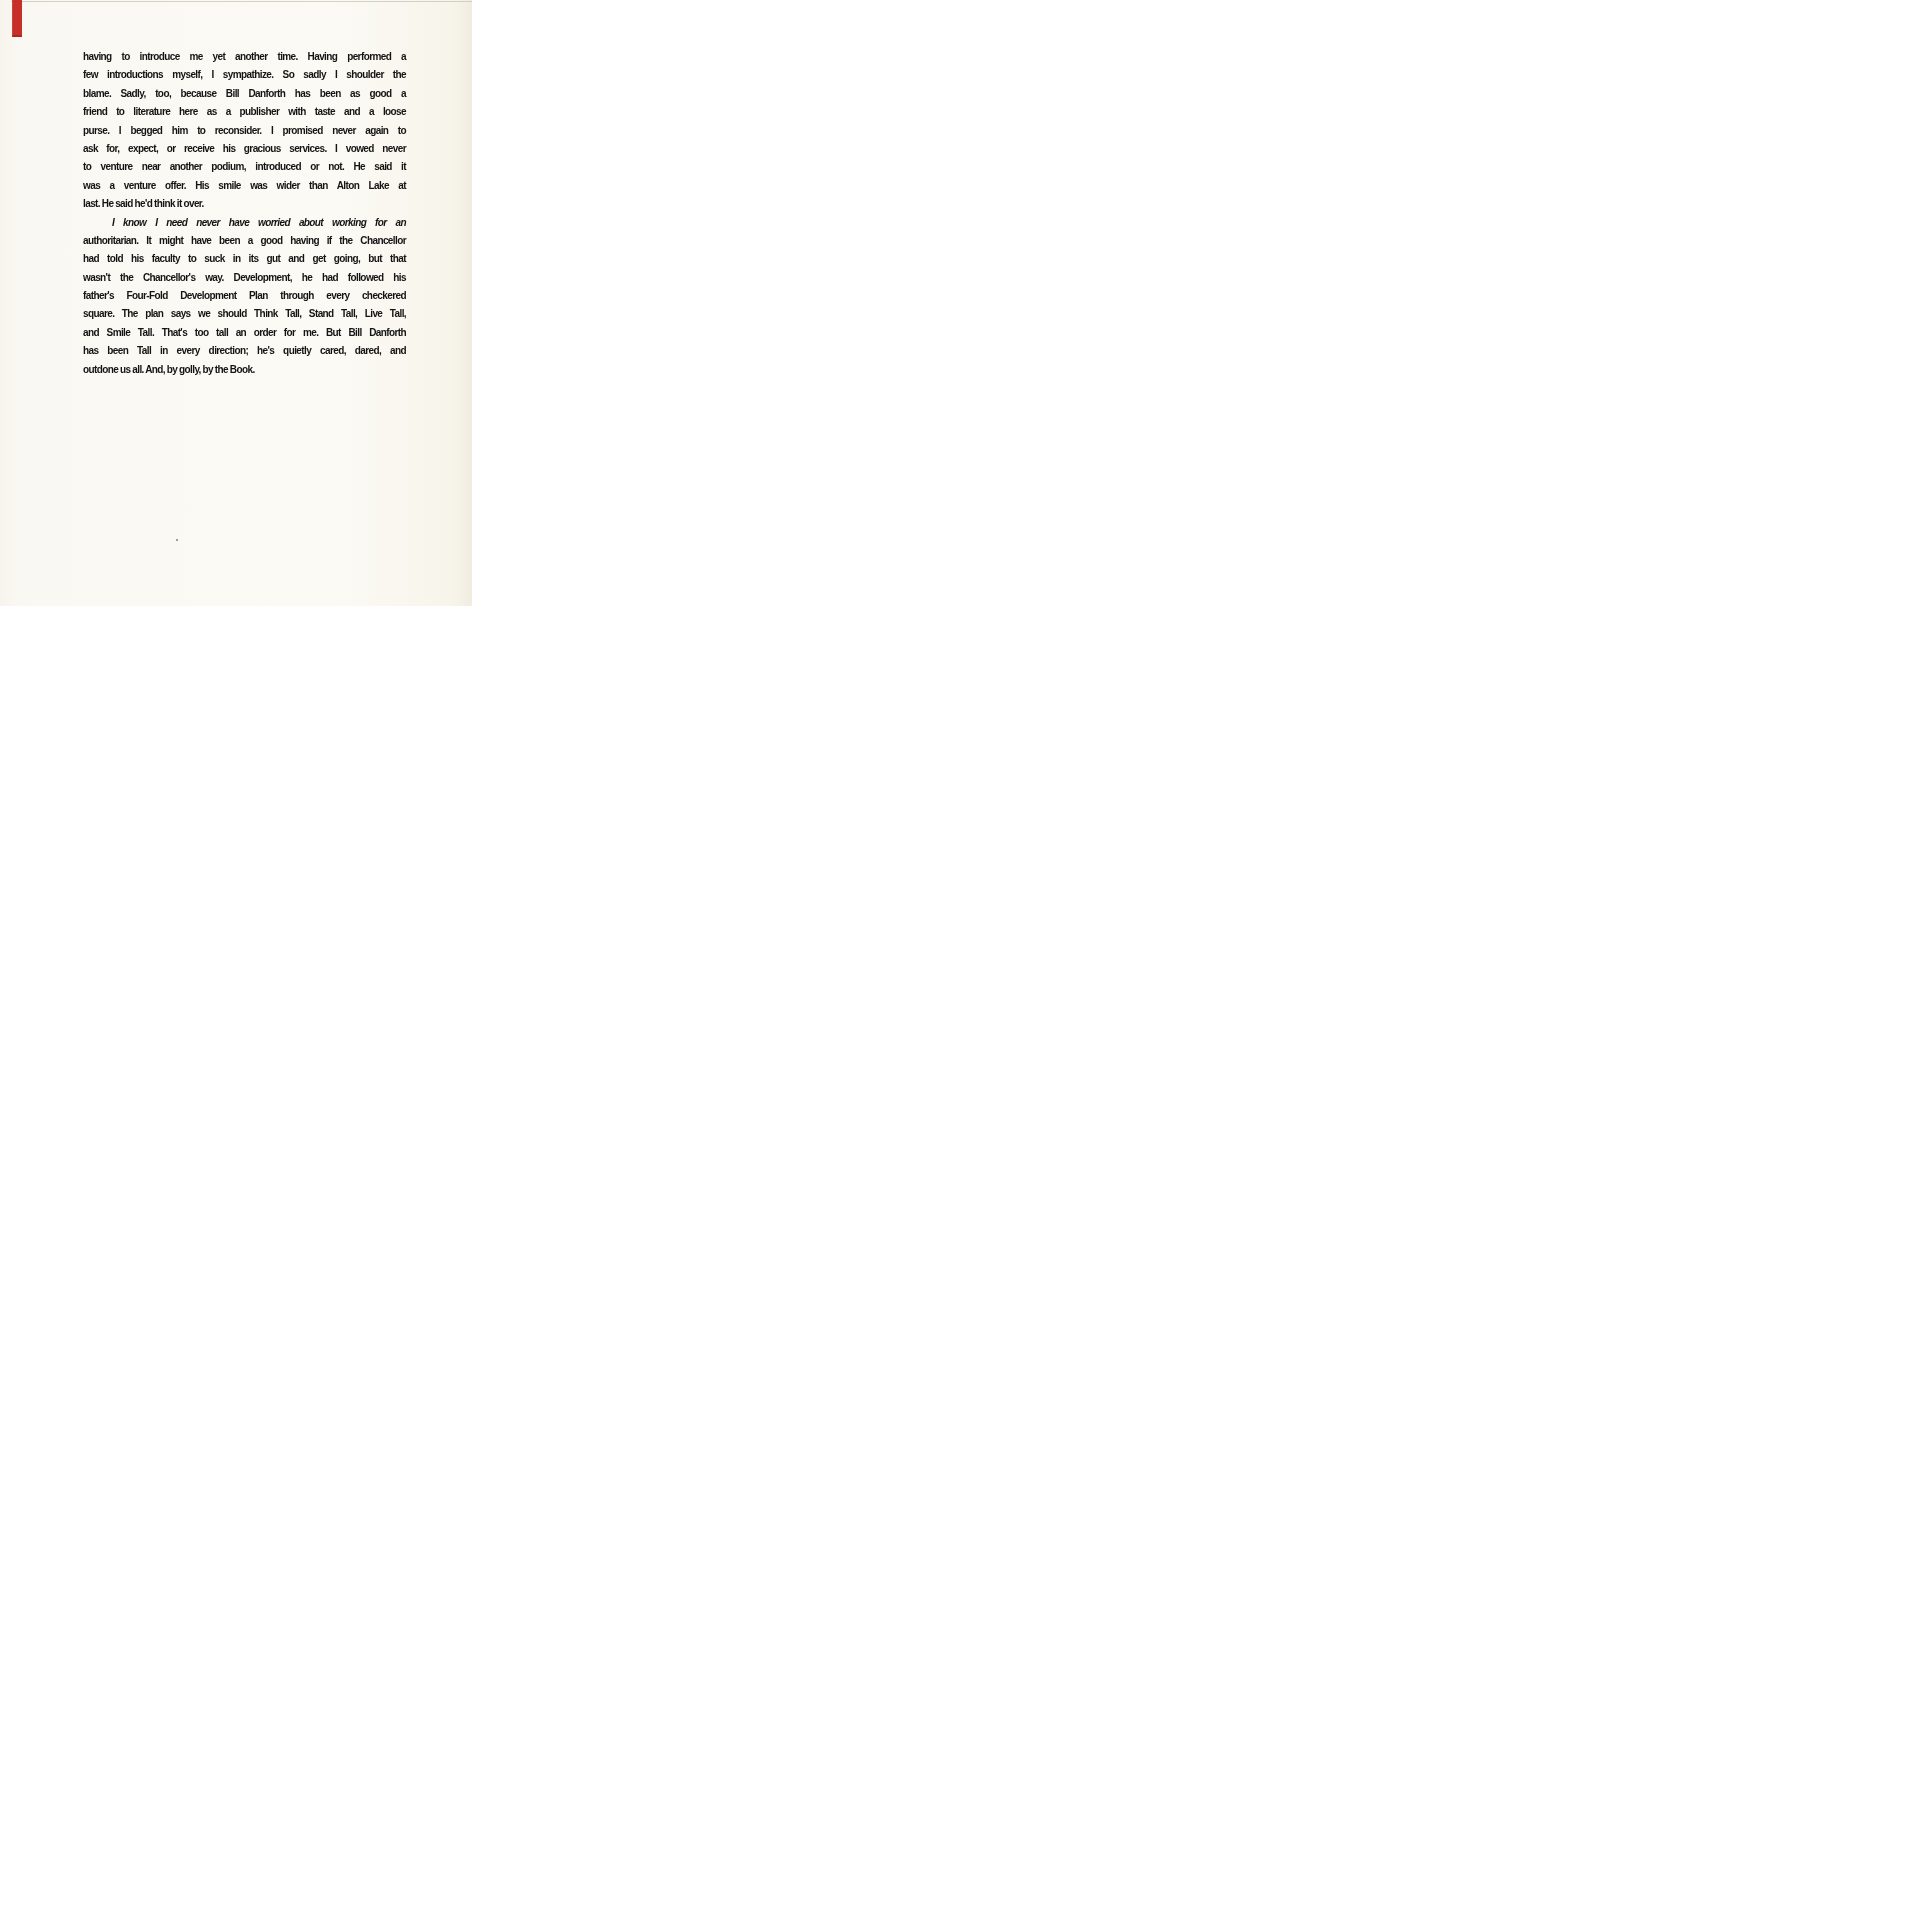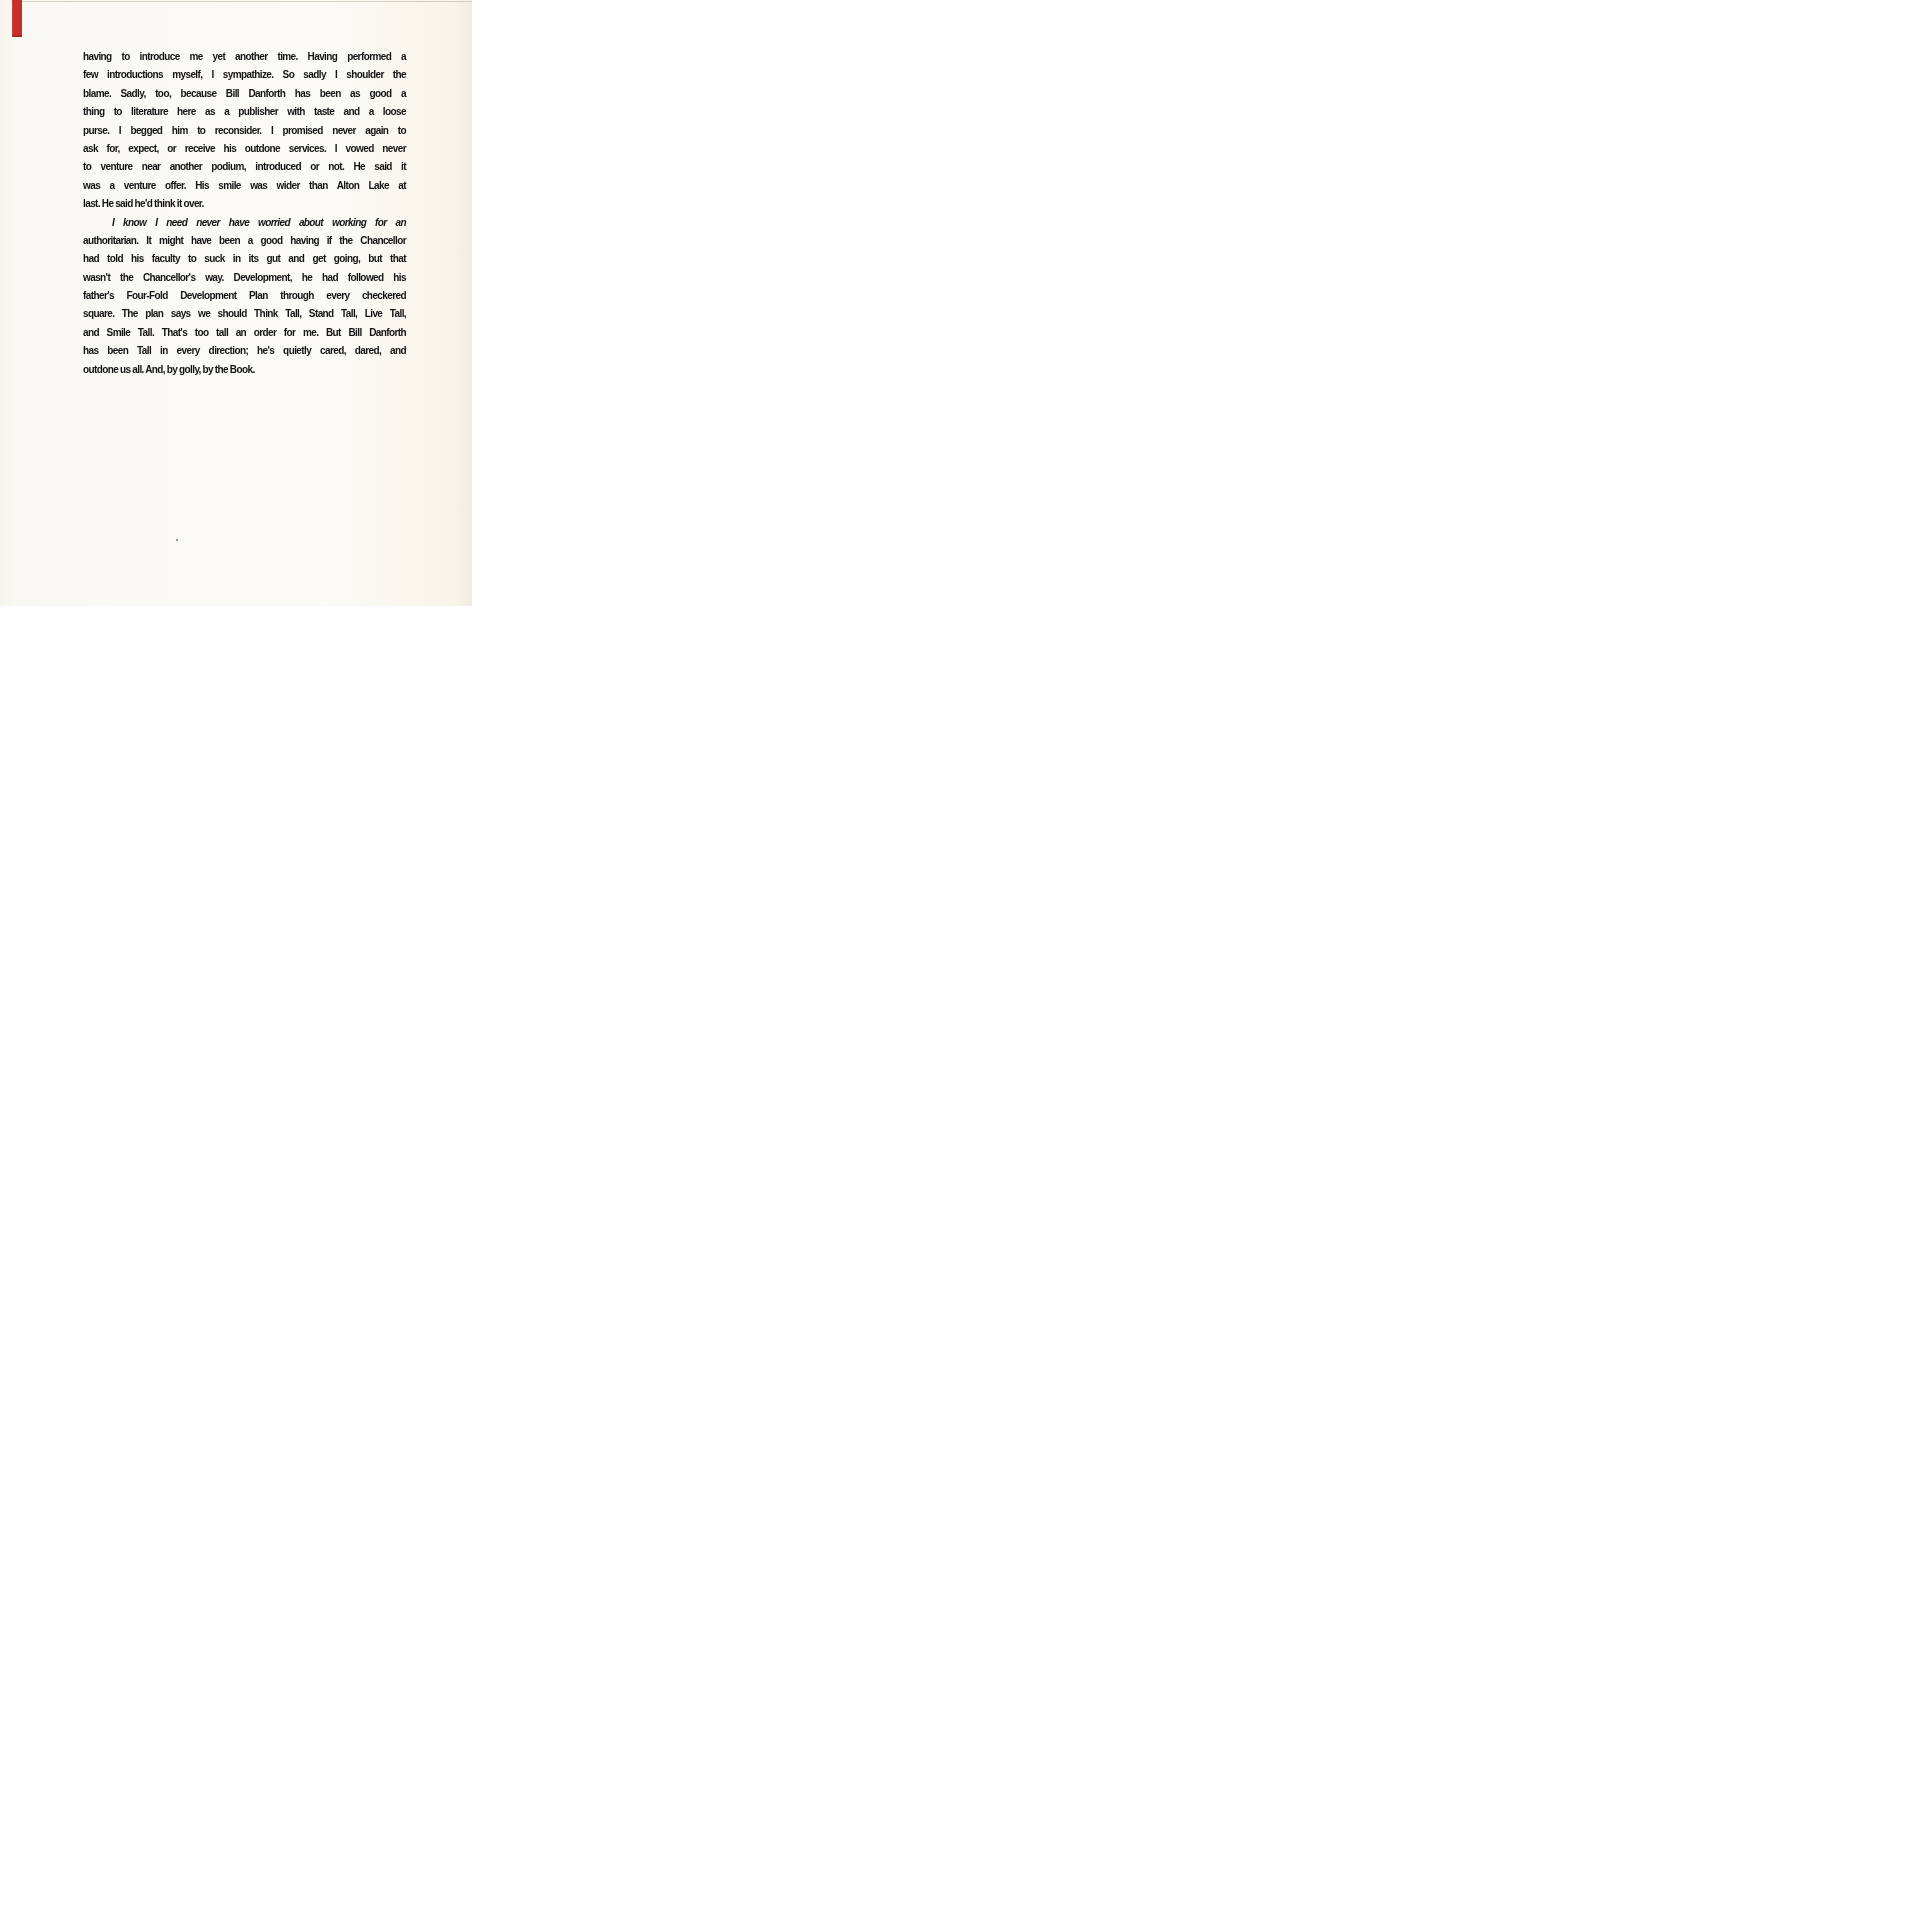--- a/index.html
+++ b/index.html
@@ -82,23 +82,23 @@
 <body>
 
 <div class="page">
   <div class="scan-top-edge"></div>
   <div class="red-tab"></div>
 
   <div class="text-block">
     <div class="line j">having to introduce me yet another time.  Having performed a</div>
     <div class="line j">few introductions myself, I sympathize.  So sadly I shoulder the</div>
     <div class="line j">blame.  Sadly, too, because Bill Danforth has been as good a</div>
-    <div class="line j">thing to literature here as a publisher with taste and a loose</div>
+    <div class="line j">friend to literature here as a publisher with taste and a loose</div>
     <div class="line j">purse.  I begged him to reconsider.  I promised never again to</div>
-    <div class="line j">ask for, expect, or receive his outdone services.  I vowed never</div>
+    <div class="line j">ask for, expect, or receive his gracious services.  I vowed never</div>
     <div class="line j">to venture near another podium, introduced or not.  He said it</div>
     <div class="line j">was a venture offer.  His smile was wider than Alton Lake at</div>
     <div class="line left">last.  He said he'd think it over.</div>
     <div class="line j ind">I know I need never have worried about working for an</div>
     <div class="line j">authoritarian.  It might have been a good having if the Chancellor</div>
     <div class="line j">had told his faculty to suck in its gut and get going, but that</div>
     <div class="line j">wasn't the Chancellor's way.  Development, he had followed his</div>
     <div class="line j">father's Four-Fold Development Plan through every checkered</div>
     <div class="line j">square.  The plan says we should Think Tall, Stand Tall, Live Tall,</div>
     <div class="line j">and Smile Tall.  That's too tall an order for me.  But Bill Danforth</div>

